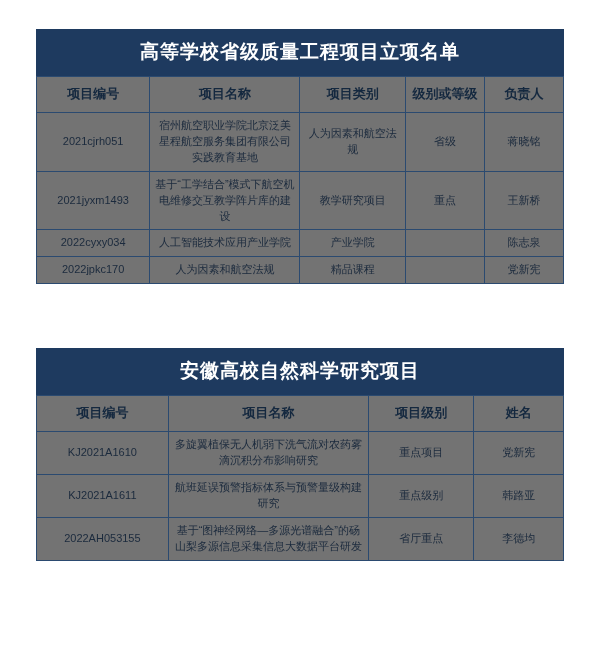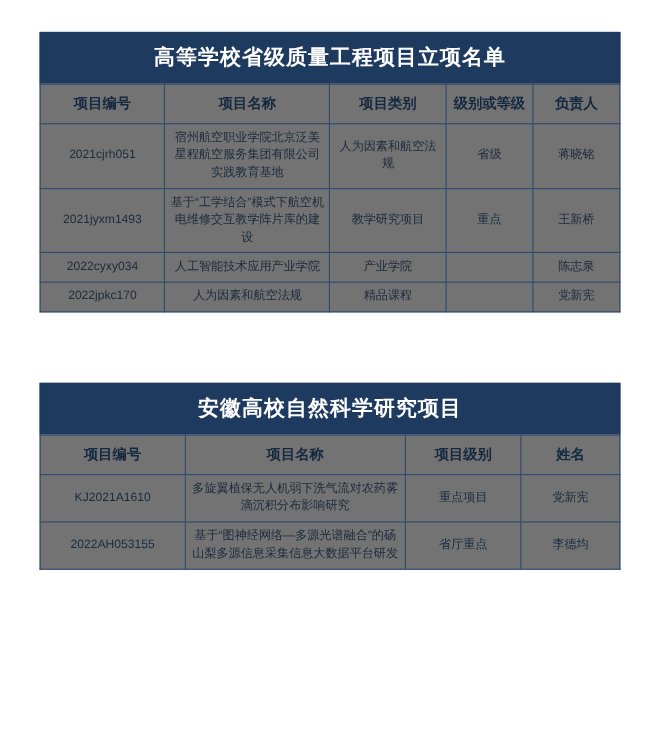--- a/index.html
+++ b/index.html
@@ -150,20 +150,26 @@
         </tr>
       </thead>
       <tbody>
         <tr class="row-tall">
           <td>KJ2021A1610</td>
           <td class="name">多旋翼植保无人机弱下洗气流对农药雾滴沉积分布影响研究</td>
           <td>重点项目</td>
           <td>党新宪</td>
         </tr>
         <tr class="row-tall">
+          <td>KJ2021A1611</td>
+          <td class="name">航班延误预警指标体系与预警量级构建研究</td>
+          <td>重点级别</td>
+          <td>韩路亚</td>
+        </tr>
+        <tr class="row-tall">
           <td>2022AH053155</td>
           <td class="name">基于“图神经网络—多源光谱融合”的砀山梨多源信息采集信息大数据平台研发</td>
           <td>省厅重点</td>
           <td>李德均</td>
         </tr>
 
       </tbody>
     </table>
   </div>
 

